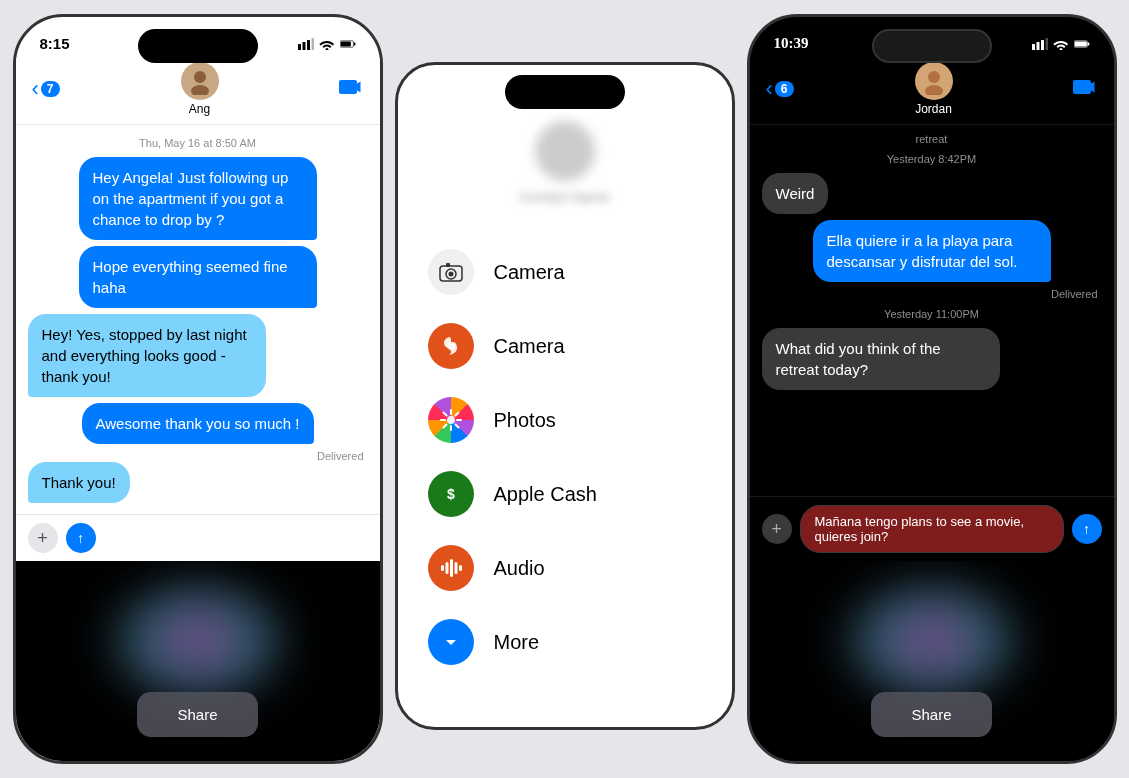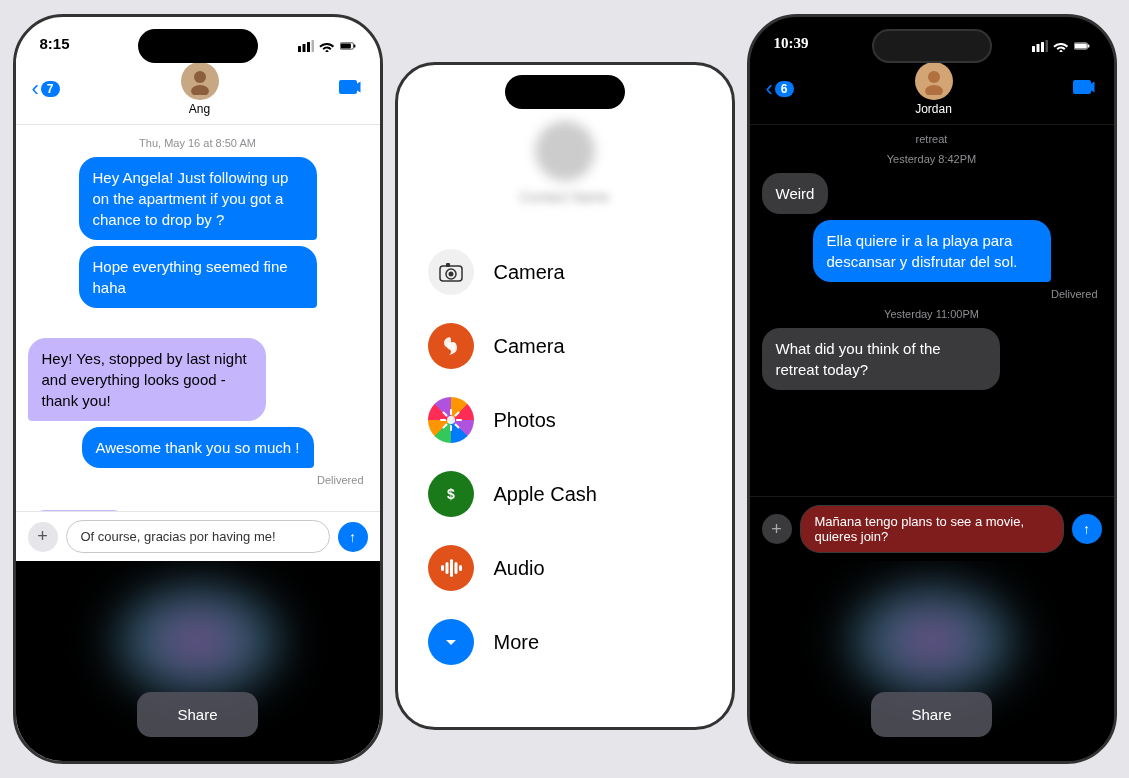--- a/index.html
+++ b/index.html
@@ -41,21 +41,21 @@
       top: 12px;
       left: 50%;
       transform: translateX(-50%);
       z-index: 10;
     }
 
     
     .status-bar {
       display: flex;
       justify-content: space-between;
-      align-items: flex-end;
+      align-items: center;
       padding: 14px 24px 6px;
       font-size: 15px;
       font-weight: 600;
       position: relative;
       z-index: 5;
     }
 
     .status-bar.dark { color: #fff; }
     .status-bar.light { color: #000; }
 
@@ -149,24 +149,23 @@
       line-height: 1.4;
     }
 
     .bubble.sent {
       background: #007aff;
       color: #fff;
       border-bottom-right-radius: 4px;
     }
 
     .bubble.received {
-      background: #c4b5fd;
+      background: #7dd3fc;
       color: #000;
       border-bottom-left-radius: 4px;
-      margin-top: 24px;
     }
 
     .bubble.dark-received {
       background: #3a3a3c;
       color: #fff;
     }
 
     .delivered-text {
       text-align: right;
       font-size: 11px;
@@ -436,21 +435,20 @@
         <div class="bubble sent">Awesome thank you so much !</div>
       </div>
       <div class="delivered-text">Delivered</div>
       <div class="msg-row received">
         <div class="bubble received">Thank you!</div>
       </div>
     </div>
 
     <div class="input-bar">
       <div class="input-plus">+</div>
-      <div class="input-field" style="font-size:13px;color:#333;">Of course, gracias por having me!</div>
       <div class="input-send">↑</div>
     </div>
 
     <div class="glow-area">
       <div class="glow-orb"></div>
       <button class="share-button">Share</button>
     </div>
   </div>
 </div>
 

